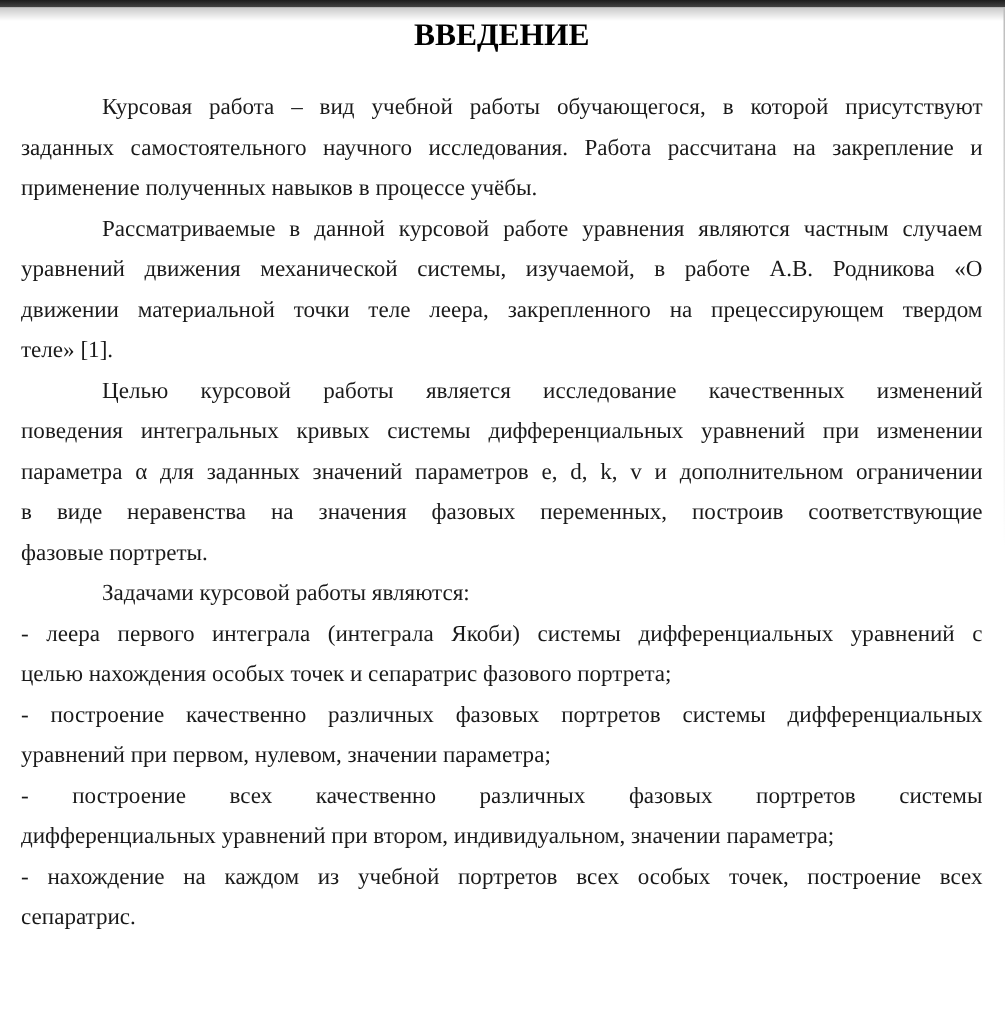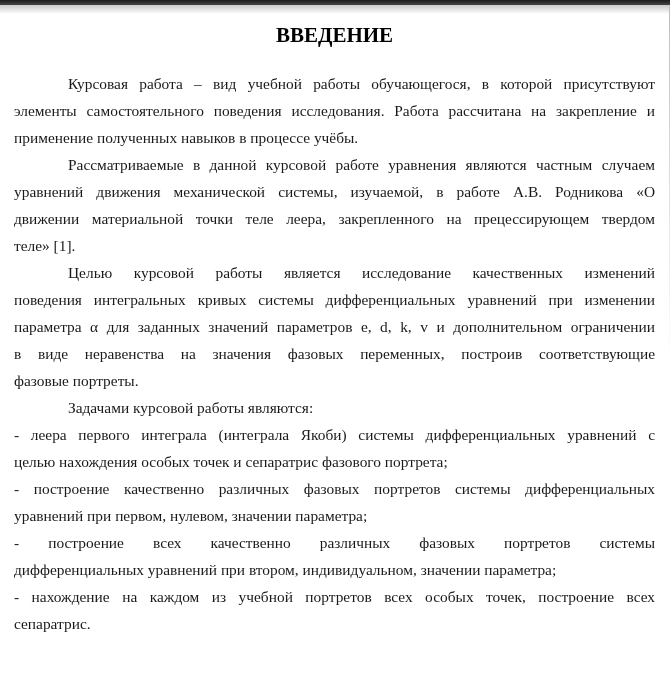--- a/index.html
+++ b/index.html
@@ -30,21 +30,21 @@
   
   .right-edge {
     position: absolute;
     top: 5px; right: 0;
     width: 1px;
     height: 360px;
     background: linear-gradient(#bdbdbd, rgba(255,255,255,0));
   }
   .page {
     position: absolute;
-    top: 12px; left: 0;
+    top: 0; left: 0;
     width: 670px;
     box-sizing: border-box;
     padding: 0 15px 0 14px;
   }
   .doc-title {
     margin: 11px 0 0 0;
     font-size: 21px;
     line-height: 25px;
     font-weight: 700;
     text-align: center;
@@ -74,21 +74,21 @@
 
 <div class="top-bar"></div>
 <div class="top-bar-shadow"></div>
 <div class="right-edge"></div>
 
 <div class="page">
   <h1 class="doc-title">ВВЕДЕНИЕ</h1>
   <div class="doc-body">
       <div class="para">
         <div class="line indent">Курсовая работа – вид учебной работы обучающегося, в которой присутствуют</div>
-        <div class="line">элементы самостоятельного поведения исследования. Работа рассчитана на закрепление и</div>
+        <div class="line">заданных самостоятельного научного исследования. Работа рассчитана на закрепление и</div>
         <div class="line last">применение полученных навыков в процессе учёбы.</div>
       </div>
       <div class="para">
         <div class="line indent">Рассматриваемые в данной курсовой работе уравнения являются частным случаем</div>
         <div class="line">уравнений движения механической системы, изучаемой, в работе А.В. Родникова «О</div>
         <div class="line">движении материальной точки теле леера, закрепленного на прецессирующем твердом</div>
         <div class="line last">теле» [1].</div>
       </div>
       <div class="para">
         <div class="line indent">Целью курсовой работы является исследование качественных изменений</div>

